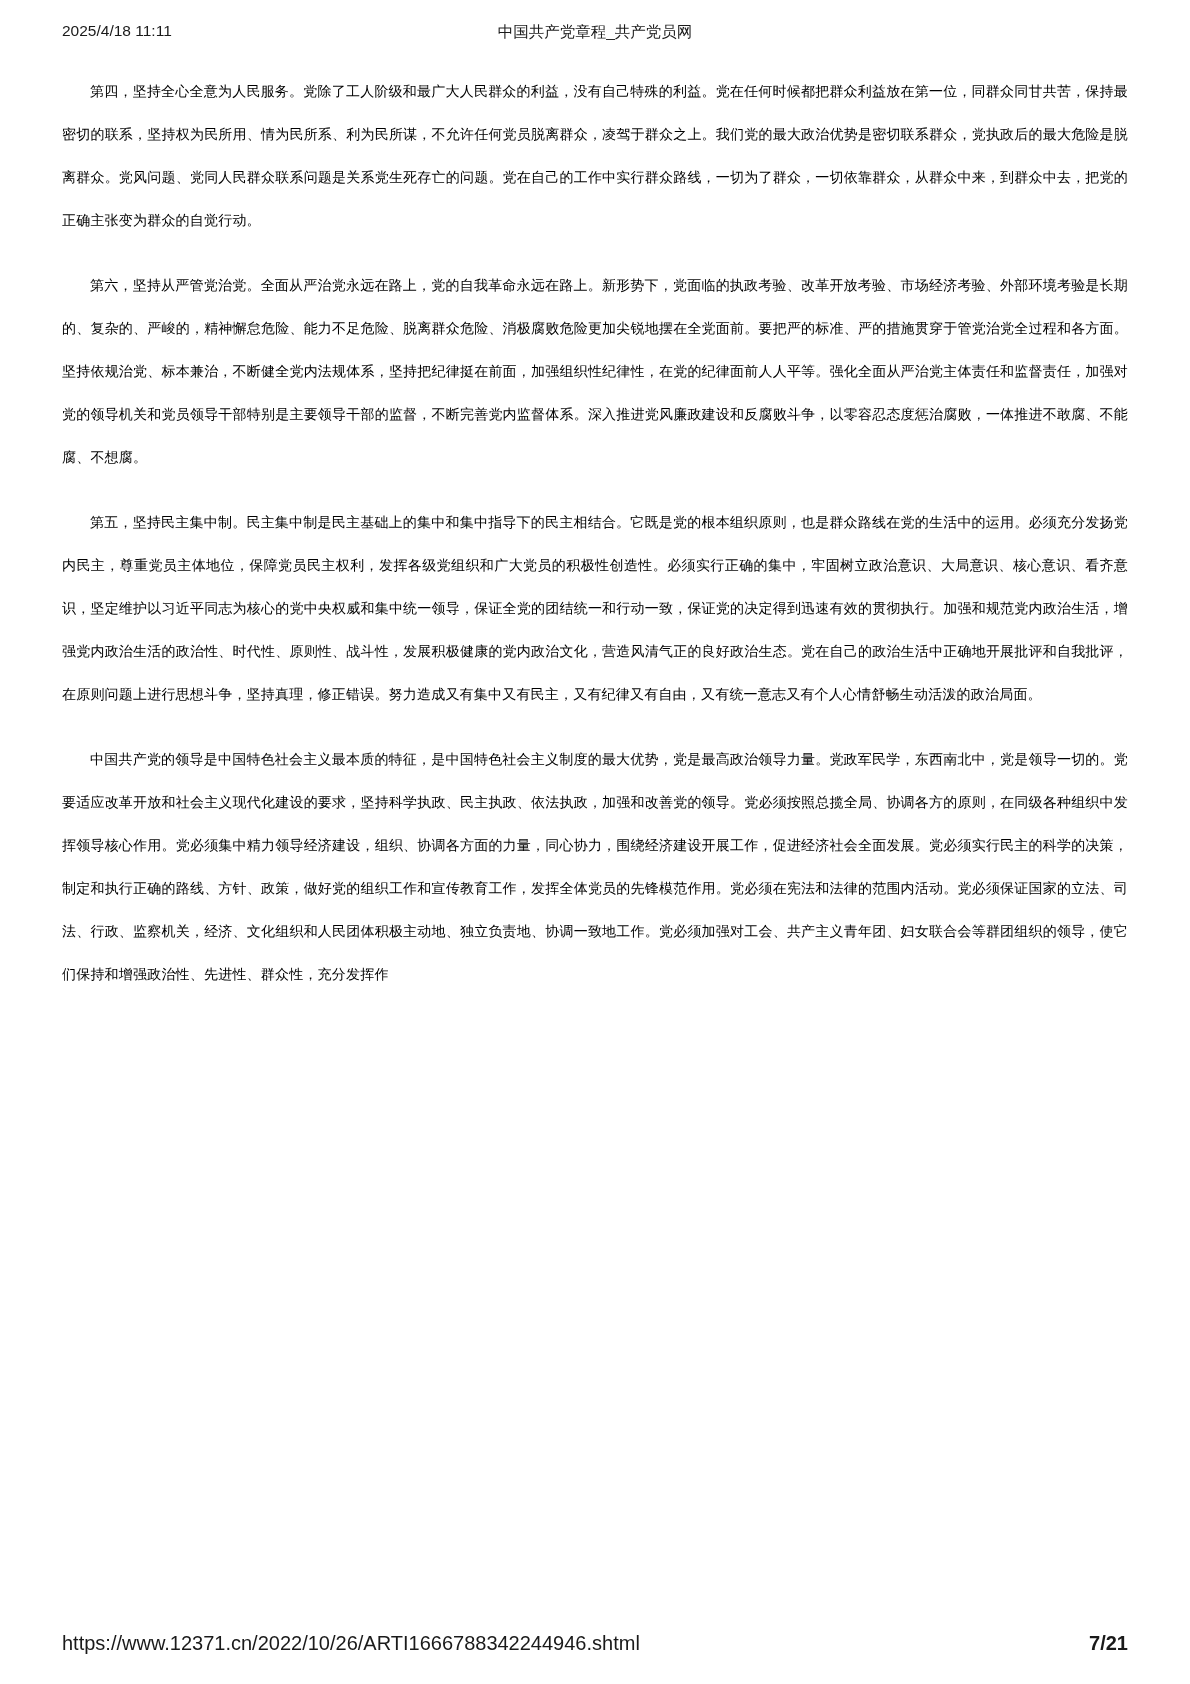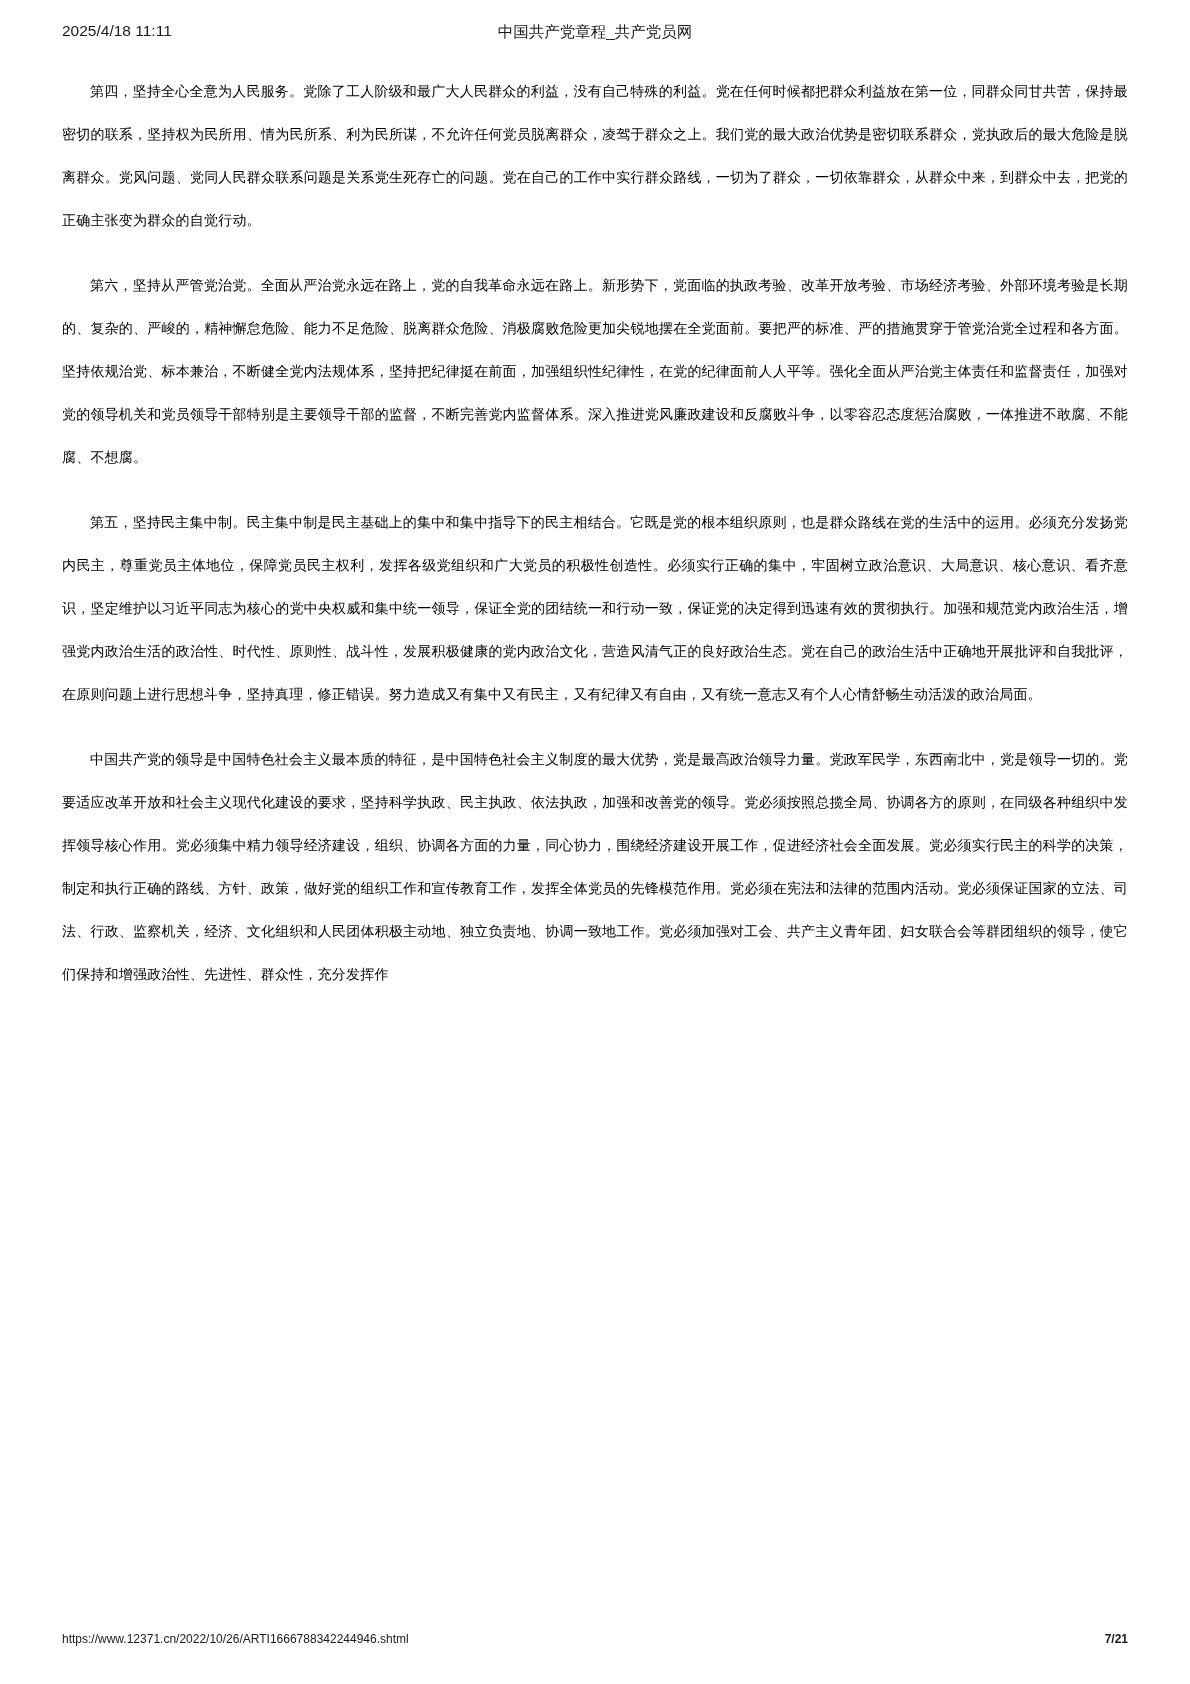--- a/index.html
+++ b/index.html
@@ -54,21 +54,21 @@
     text-indent: 2em;
     color: #000000;
   }
   
   .page-footer {
     position: absolute;
     left: 62px;
     right: 62px;
     bottom: 30px;
     height: 22px;
-    font-size: 12px;
+    font-size: 20px;
     color: #1a1a1a;
   }
   .page-footer .ftr-url {
     position: absolute;
     left: 0;
     top: 0;
     white-space: nowrap;
   }
   .page-footer .ftr-pageno {
     position: absolute;

